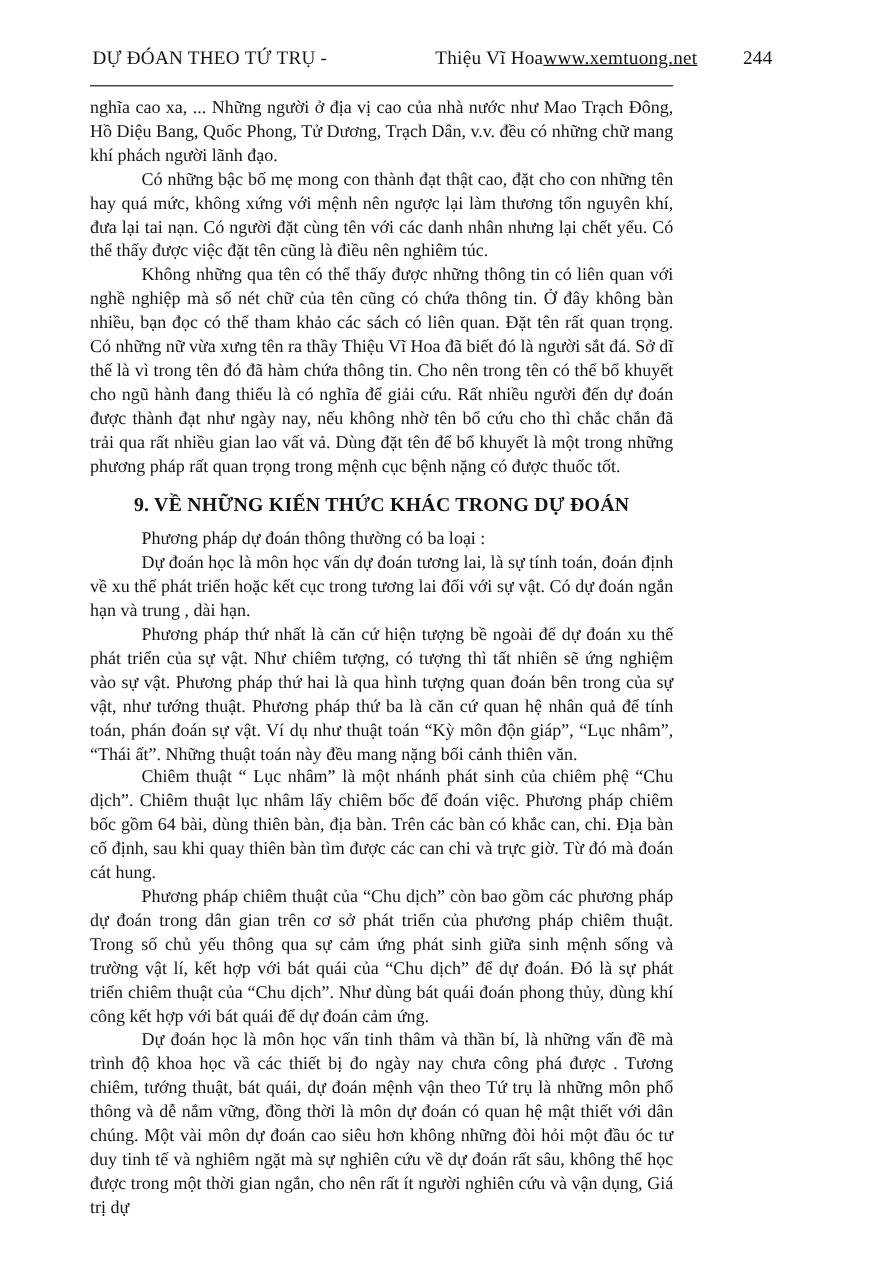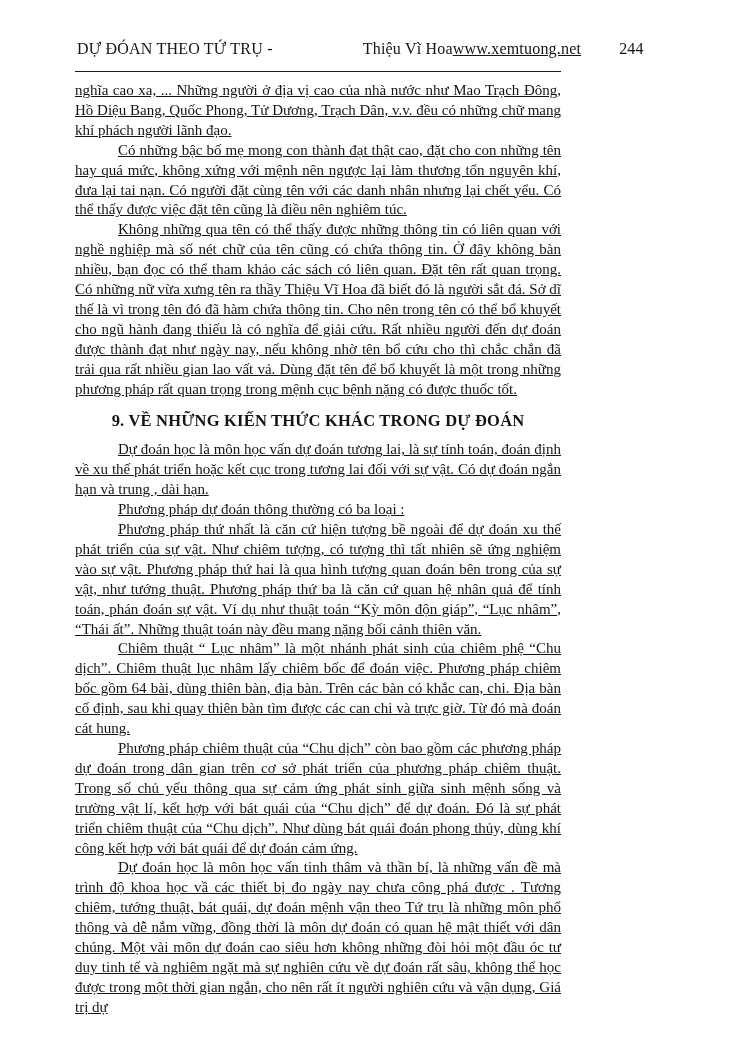--- a/index.html
+++ b/index.html
@@ -42,21 +42,20 @@
 
   .page-body {
     margin-top: 9px;
     font-size: 15px;
     line-height: 19.9px;
     text-align: justify;
   }
   .page-body p {
     margin: 0;
     text-indent: 43px;
-    text-decoration: underline;
   }
   .page-body p.no-indent {
     text-indent: 0;
   }
   .section-heading {
     font-size: 16.5px;
     font-weight: bold;
     text-align: center;
     margin: 11px 0 10px 0;
     letter-spacing: 0.2px;
@@ -75,21 +74,21 @@
     <span class="h-page">244</span>
   </header>
 
   <main class="page-body">
     <p class="no-indent">nghĩa cao xa, ... Những người ở địa vị cao của nhà nước như Mao Trạch Đông, Hồ Diệu Bang, Quốc Phong, Tử Dương, Trạch Dân, v.v. đều có những chữ mang khí phách người lãnh đạo.</p>
     <p>Có những bậc bố mẹ mong con thành đạt thật cao, đặt cho con những tên hay quá mức, không xứng với mệnh nên ngược lại làm thương tổn nguyên khí, đưa lại tai nạn. Có người đặt cùng tên với các danh nhân nhưng lại chết yểu. Có thể thấy được việc đặt tên cũng là điều nên nghiêm túc.</p>
     <p>Không những qua tên có thể thấy được những thông tin có liên quan với nghề nghiệp mà số nét chữ của tên cũng có chứa thông tin. Ở đây không bàn nhiều, bạn đọc có thể tham khảo các sách có liên quan. Đặt tên rất quan trọng. Có những nữ vừa xưng tên ra thầy Thiệu Vĩ  Hoa đã biết đó là người sắt đá. Sở dĩ  thế là vì trong tên đó đã hàm chứa thông tin. Cho nên trong tên có thể bổ khuyết cho ngũ hành đang thiếu là có nghĩa để giải cứu. Rất nhiều người đến dự đoán được thành đạt như ngày nay, nếu không nhờ tên bổ cứu cho thì chắc chắn đã trải qua rất nhiều gian lao vất vả. Dùng đặt tên để bổ khuyết là một trong những phương pháp rất quan trọng trong mệnh cục bệnh nặng có được thuốc tốt.</p>
 
     <h2 class="section-heading">9.  VỀ NHỮNG KIẾN THỨC KHÁC TRONG DỰ ĐOÁN</h2>
 
+    <p>Phương pháp dự đoán thông thường có ba loại :</p>
     <p>Dự đoán học là môn học vấn dự đoán tương lai, là sự tính toán, đoán định về xu thế phát triển hoặc kết cục trong tương lai đối với sự vật. Có dự đoán ngắn hạn và trung , dài hạn.</p>
-    <p>Phương pháp dự đoán thông thường có ba loại :</p>
     <p>Phương pháp thứ nhất là căn cứ hiện tượng bề ngoài để dự đoán xu thế phát triển của sự vật. Như chiêm tượng, có tượng thì tất nhiên sẽ ứng nghiệm vào sự vật. Phương pháp thứ hai là qua hình tượng quan đoán bên trong của sự vật, như tướng thuật. Phương pháp thứ ba  là căn cứ quan hệ nhân quả để tính toán, phán đoán sự vật. Ví dụ như thuật toán “Kỳ môn độn giáp”, “Lục nhâm”, “Thái ất”. Những thuật toán này đều mang nặng bối cảnh thiên văn.</p>
     <p>Chiêm thuật “ Lục nhâm” là một nhánh phát sinh của chiêm phệ “Chu dịch”. Chiêm thuật lục nhâm lấy chiêm bốc để đoán việc. Phương pháp chiêm bốc gồm 64 bài, dùng thiên bàn, địa bàn. Trên các bàn có khắc can, chi. Địa bàn cố định, sau khi quay thiên bàn tìm được các can chi và trực giờ. Từ đó mà đoán cát hung.</p>
     <p>Phương pháp chiêm thuật của “Chu dịch” còn bao gồm các phương pháp dự đoán trong dân gian trên cơ sở phát triển của phương pháp chiêm thuật. Trong số chủ yếu thông qua sự cảm ứng phát sinh giữa sinh mệnh sống và trường vật lí, kết hợp với bát quái của “Chu dịch” để dự đoán. Đó là sự phát triển chiêm thuật của “Chu dịch”. Như dùng bát quái đoán phong thủy, dùng khí công kết hợp với bát quái để dự đoán cảm ứng.</p>
     <p>Dự đoán học là môn học vấn tinh thâm và thần bí, là những vấn đề mà trình độ khoa học vầ các thiết bị đo ngày nay chưa công phá được . Tương chiêm, tướng thuật, bát quái, dự đoán mệnh vận theo Tứ trụ là những môn phổ thông và dễ nắm vững, đồng thời là môn dự đoán có quan hệ mật thiết với dân chúng. Một vài môn dự đoán cao siêu hơn không những đòi hỏi một đầu óc tư duy tinh tế và nghiêm ngặt mà sự nghiên cứu về dự đoán rất sâu, không thể học được trong một thời gian ngắn, cho nên rất ít người nghiên cứu và vận dụng, Giá trị dự</p>
   </main>
 
 </div>
 
 </body></html>

